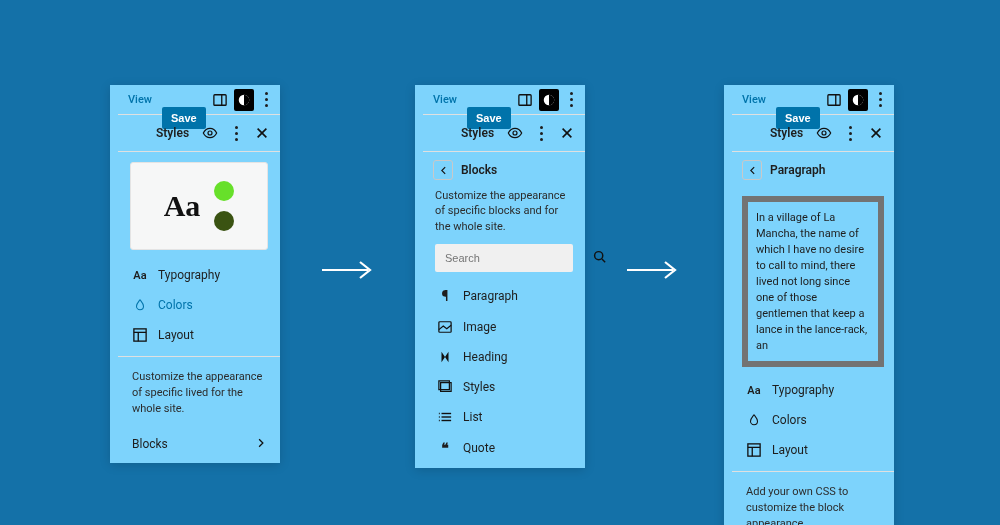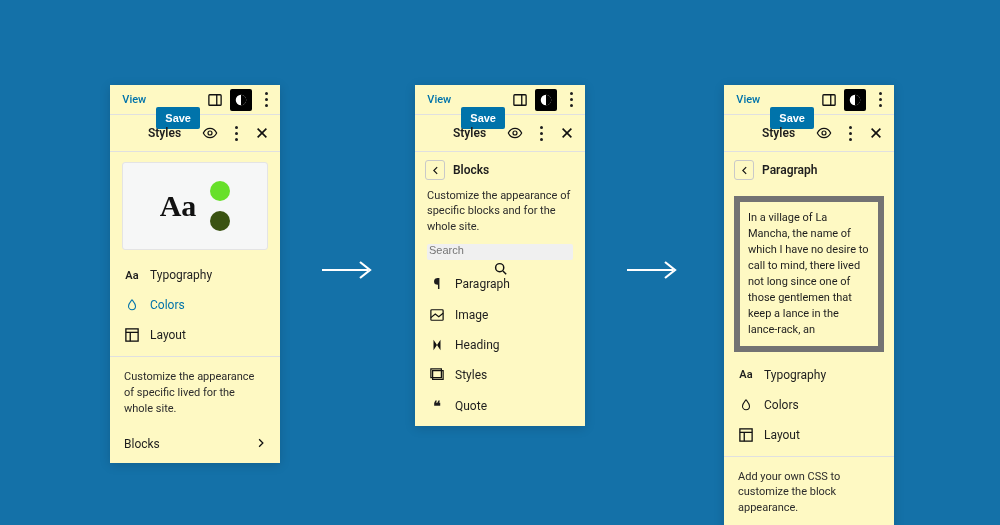--- a/index.html
+++ b/index.html
@@ -13,23 +13,24 @@
     position: relative;
     overflow: hidden;
   }
   .stage {
     position: relative;
     width: 1000px;
     height: 525px;
   }
   .panel {
     position: absolute;
-    background: #fef9c3;
+    background: #7dd3fc;
     box-shadow: 0 2px 10px rgba(0,0,0,0.15);
     width: 170px;
+    padding-left: 8px;
   }
   .arrow {
     position: absolute;
     color: #fff;
     display: flex;
     align-items: center;
   }
   .arrow svg { display: block; }
 
   
@@ -184,27 +185,26 @@
   .crumb-label { font-weight: 600; font-size: 12px; }
   .subdesc {
     padding: 0 12px 10px;
     font-size: 11px;
     color: #2c2c2c;
     line-height: 1.4;
   }
   .search-box {
     margin: 0 12px 8px;
     background: #f0f0f0;
-    height: 16px;
+    height: 28px;
     display: flex;
     align-items: center;
     padding: 0 10px;
     gap: 6px;
     border-radius: 2px;
-    flex-direction: column;
   }
   .search-box input {
     border: none; background: transparent; outline: none;
     font-size: 11px; color: #555; flex: 1;
   }
   .block-item {
     display:flex; align-items:center; gap:10px;
     padding: 8px 14px;
     font-size: 12px;
     cursor:pointer;
@@ -426,20 +426,33 @@
     </div>
     <div class="block-item">
       <span class="bi-icon">
         <svg width="14" height="14" viewBox="0 0 16 16" fill="none" stroke="#111" stroke-width="1.4">
             <rect x="3" y="3" width="12" height="10"></rect>
             <rect x="1" y="1" width="12" height="10"></rect>
           </svg>
       </span>
       <span>Styles</span>
     </div>
+    <div class="block-item">
+      <span class="bi-icon">
+        <svg width="14" height="14" viewBox="0 0 16 16" stroke="#111" stroke-width="1.6">
+            <line x1="4" y1="4" x2="15" y2="4"></line>
+            <line x1="4" y1="8" x2="15" y2="8"></line>
+            <line x1="4" y1="12" x2="15" y2="12"></line>
+            <line x1="1" y1="4" x2="2" y2="4"></line>
+            <line x1="1" y1="8" x2="2" y2="8"></line>
+            <line x1="1" y1="12" x2="2" y2="12"></line>
+          </svg>
+      </span>
+      <span>List</span>
+    </div>
     <div class="block-item" style="padding-bottom:12px;">
       <span class="bi-icon" style="font-weight:700;font-size:14px;">❝</span>
       <span>Quote</span>
     </div>
   </div>
 
   <div class="panel p3">
     <div class="topbar">
       <span class="view-link">View</span>
       <button class="save-btn">Save</button>

